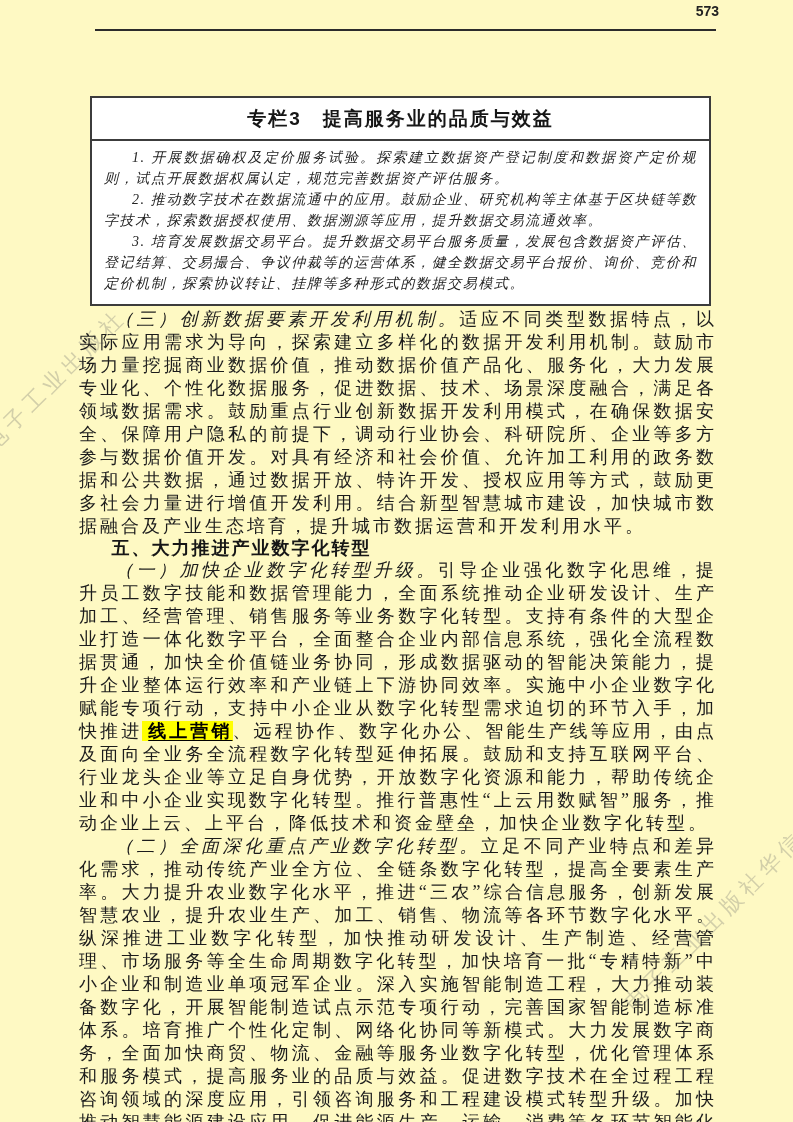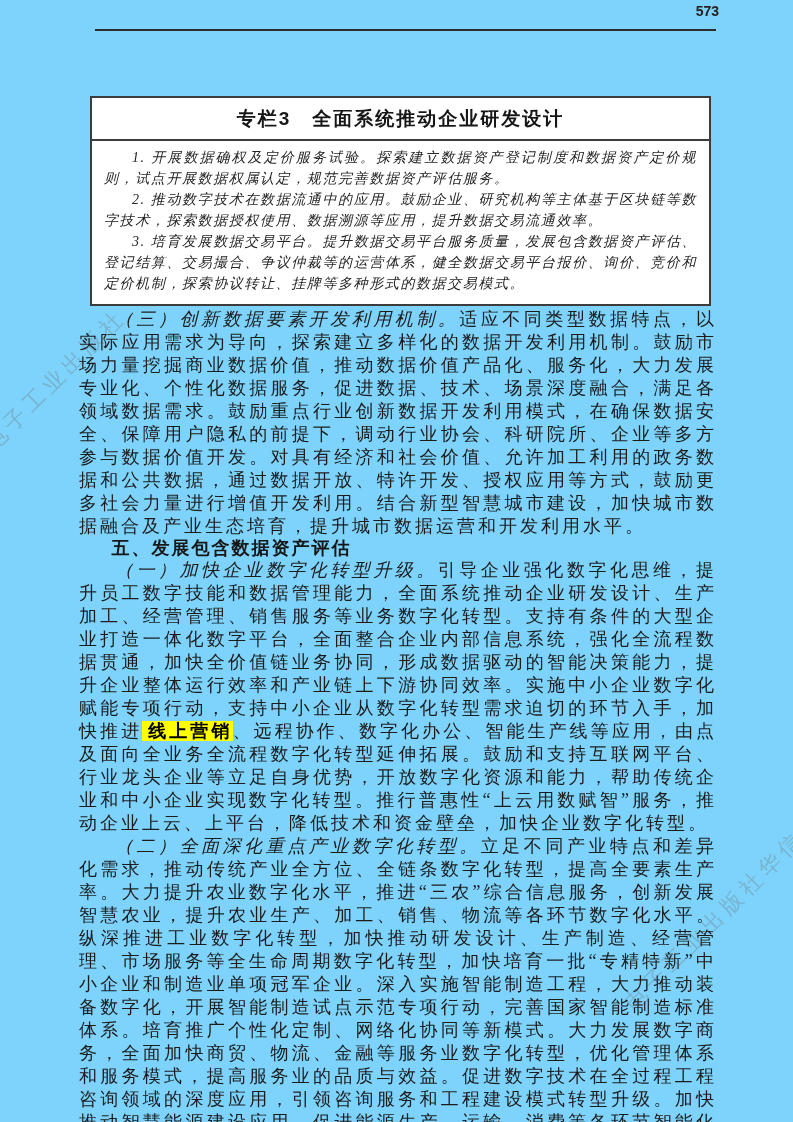--- a/index.html
+++ b/index.html
@@ -1,21 +1,21 @@
 <!DOCTYPE html>
 <html lang="zh"><head>
 <meta charset="utf-8">
 <style>
   html, body { margin: 0; padding: 0; background: #e9e9e9; }
   .page {
     position: relative;
     width: 793px;
     height: 1122px;
     margin: 0 auto;
-    background: #7dd3fc;
+    background: #fef9c3;
     overflow: hidden;
     color: #1c1c1c;
     font-family: "Liberation Serif", "DejaVu Serif", serif;
   }
   .page-number {
     position: absolute;
     top: 3px;
     right: 74px;
     font-family: "Liberation Sans", "DejaVu Sans", sans-serif;
     font-weight: 700;
@@ -99,49 +99,50 @@
     font-weight: 700;
     font-size: 18px;
     letter-spacing: 2px;
     line-height: 21.3px;
     text-indent: 1.8em;
     color: #161616;
   }
   .hl {
     background: #ffff00;
     font-weight: 700;
+    text-decoration: underline;
     text-underline-offset: 3px;
     padding-left: 6px;
   }
 </style>
 </head>
 <body>
 
 <div class="page">
 
   <div class="page-number">573</div>
   <div class="header-rule"></div>
 
   <div class="watermark left">电子工业出版社</div>
   <div class="watermark right">电子工业出版社华信教育研究所</div>
 
   <div class="panel">
-    <div class="panel-title">专栏3　全面系统推动企业研发设计</div>
+    <div class="panel-title">专栏3　提高服务业的品质与效益</div>
     <div class="panel-body">
       <p class="panel-item">1. 开展数据确权及定价服务试验。探索建立数据资产登记制度和数据资产定价规则，试点开展数据权属认定，规范完善数据资产评估服务。</p>
       <p class="panel-item">2. 推动数字技术在数据流通中的应用。鼓励企业、研究机构等主体基于区块链等数字技术，探索数据授权使用、数据溯源等应用，提升数据交易流通效率。</p>
       <p class="panel-item">3. 培育发展数据交易平台。提升数据交易平台服务质量，发展包含数据资产评估、登记结算、交易撮合、争议仲裁等的运营体系，健全数据交易平台报价、询价、竞价和定价机制，探索协议转让、挂牌等多种形式的数据交易模式。</p>
     </div>
   </div>
 
   <div class="main-text">
 
     <p class="body-para"><span class="lead-kai">（三）创新数据要素开发利用机制。</span><span>适应不同类型数据特点，以实际应用需求为导向，探索建立多样化的数据开发利用机制。鼓励市场力量挖掘商业数据价值，推动数据价值产品化、服务化，大力发展专业化、个性化数据服务，促进数据、技术、场景深度融合，满足各领域数据需求。鼓励重点行业创新数据开发利用模式，在确保数据安全、保障用户隐私的前提下，调动行业协会、科研院所、企业等多方参与数据价值开发。对具有经济和社会价值、允许加工利用的政务数据和公共数据，通过数据开放、特许开发、授权应用等方式，鼓励更多社会力量进行增值开发利用。结合新型智慧城市建设，加快城市数据融合及产业生态培育，提升城市数据运营和开发利用水平。</span></p>
 
-    <p class="section-heading">五、发展包含数据资产评估</p>
+    <p class="section-heading">五、大力推进产业数字化转型</p>
 
     <p class="body-para"><span class="lead-kai">（一）加快企业数字化转型升级。</span><span>引导企业强化数字化思维，提升员工数字技能和数据管理能力，全面系统推动企业研发设计、生产加工、经营管理、销售服务等业务数字化转型。支持有条件的大型企业打造一体化数字平台，全面整合企业内部信息系统，强化全流程数据贯通，加快全价值链业务协同，形成数据驱动的智能决策能力，提升企业整体运行效率和产业链上下游协同效率。实施中小企业数字化赋能专项行动，支持中小企业从数字化转型需求迫切的环节入手，加快推进</span><mark class="hl">线上营销</mark><span>、远程协作、数字化办公、智能生产线等应用，由点及面向全业务全流程数字化转型延伸拓展。鼓励和支持互联网平台、行业龙头企业等立足自身优势，开放数字化资源和能力，帮助传统企业和中小企业实现数字化转型。推行普惠性“上云用数赋智”服务，推动企业上云、上平台，降低技术和资金壁垒，加快企业数字化转型。</span></p>
 
     <p class="body-para"><span class="lead-kai">（二）全面深化重点产业数字化转型。</span><span>立足不同产业特点和差异化需求，推动传统产业全方位、全链条数字化转型，提高全要素生产率。大力提升农业数字化水平，推进“三农”综合信息服务，创新发展智慧农业，提升农业生产、加工、销售、物流等各环节数字化水平。纵深推进工业数字化转型，加快推动研发设计、生产制造、经营管理、市场服务等全生命周期数字化转型，加快培育一批“专精特新”中小企业和制造业单项冠军企业。深入实施智能制造工程，大力推动装备数字化，开展智能制造试点示范专项行动，完善国家智能制造标准体系。培育推广个性化定制、网络化协同等新模式。大力发展数字商务，全面加快商贸、物流、金融等服务业数字化转型，优化管理体系和服务模式，提高服务业的品质与效益。促进数字技术在全过程工程咨询领域的深度应用，引领咨询服务和工程建设模式转型升级。加快推动智慧能源建设应用，促进能源生产、运输、消费等各环节智能化升级，推动能源行业低碳转型。加快推进国土空间基础信息平台建设应用。推动产业互联网融通应用，培育供应链金融、服务型制造等融通发展模式，以数字技术促进产业融合发展。</span></p>
 
   </div>
 
 </div>
 
 </body></html>

